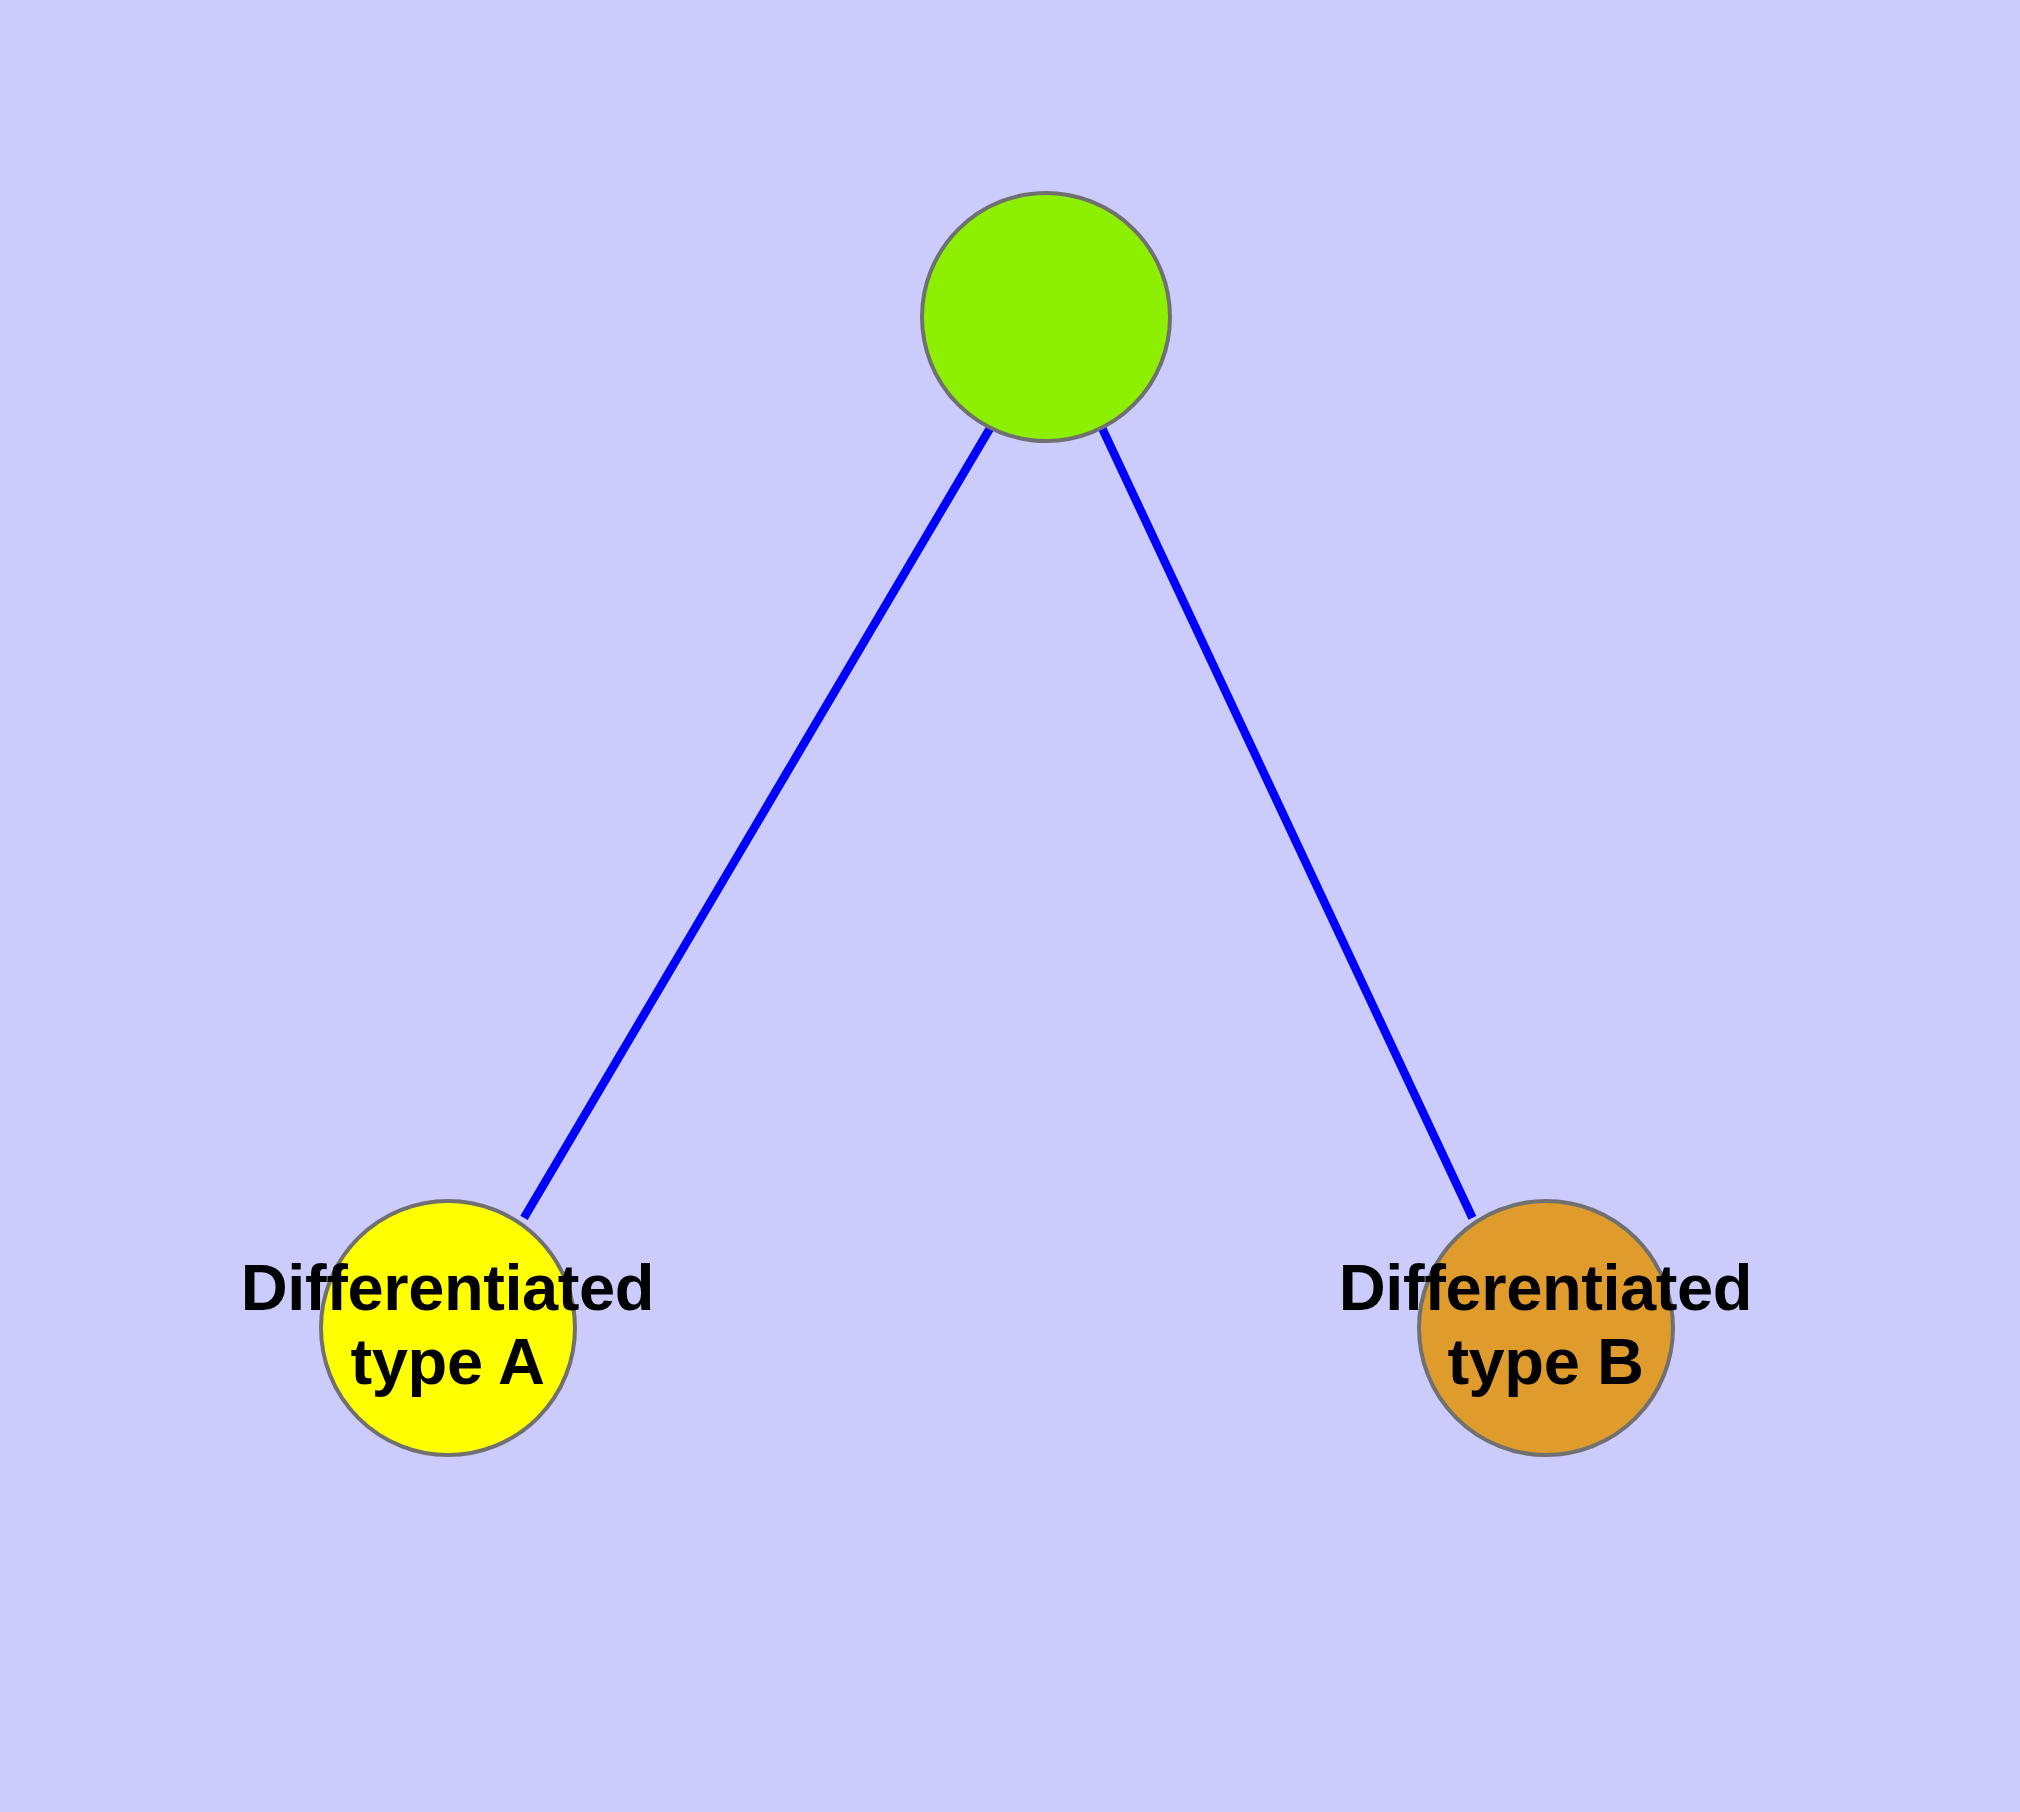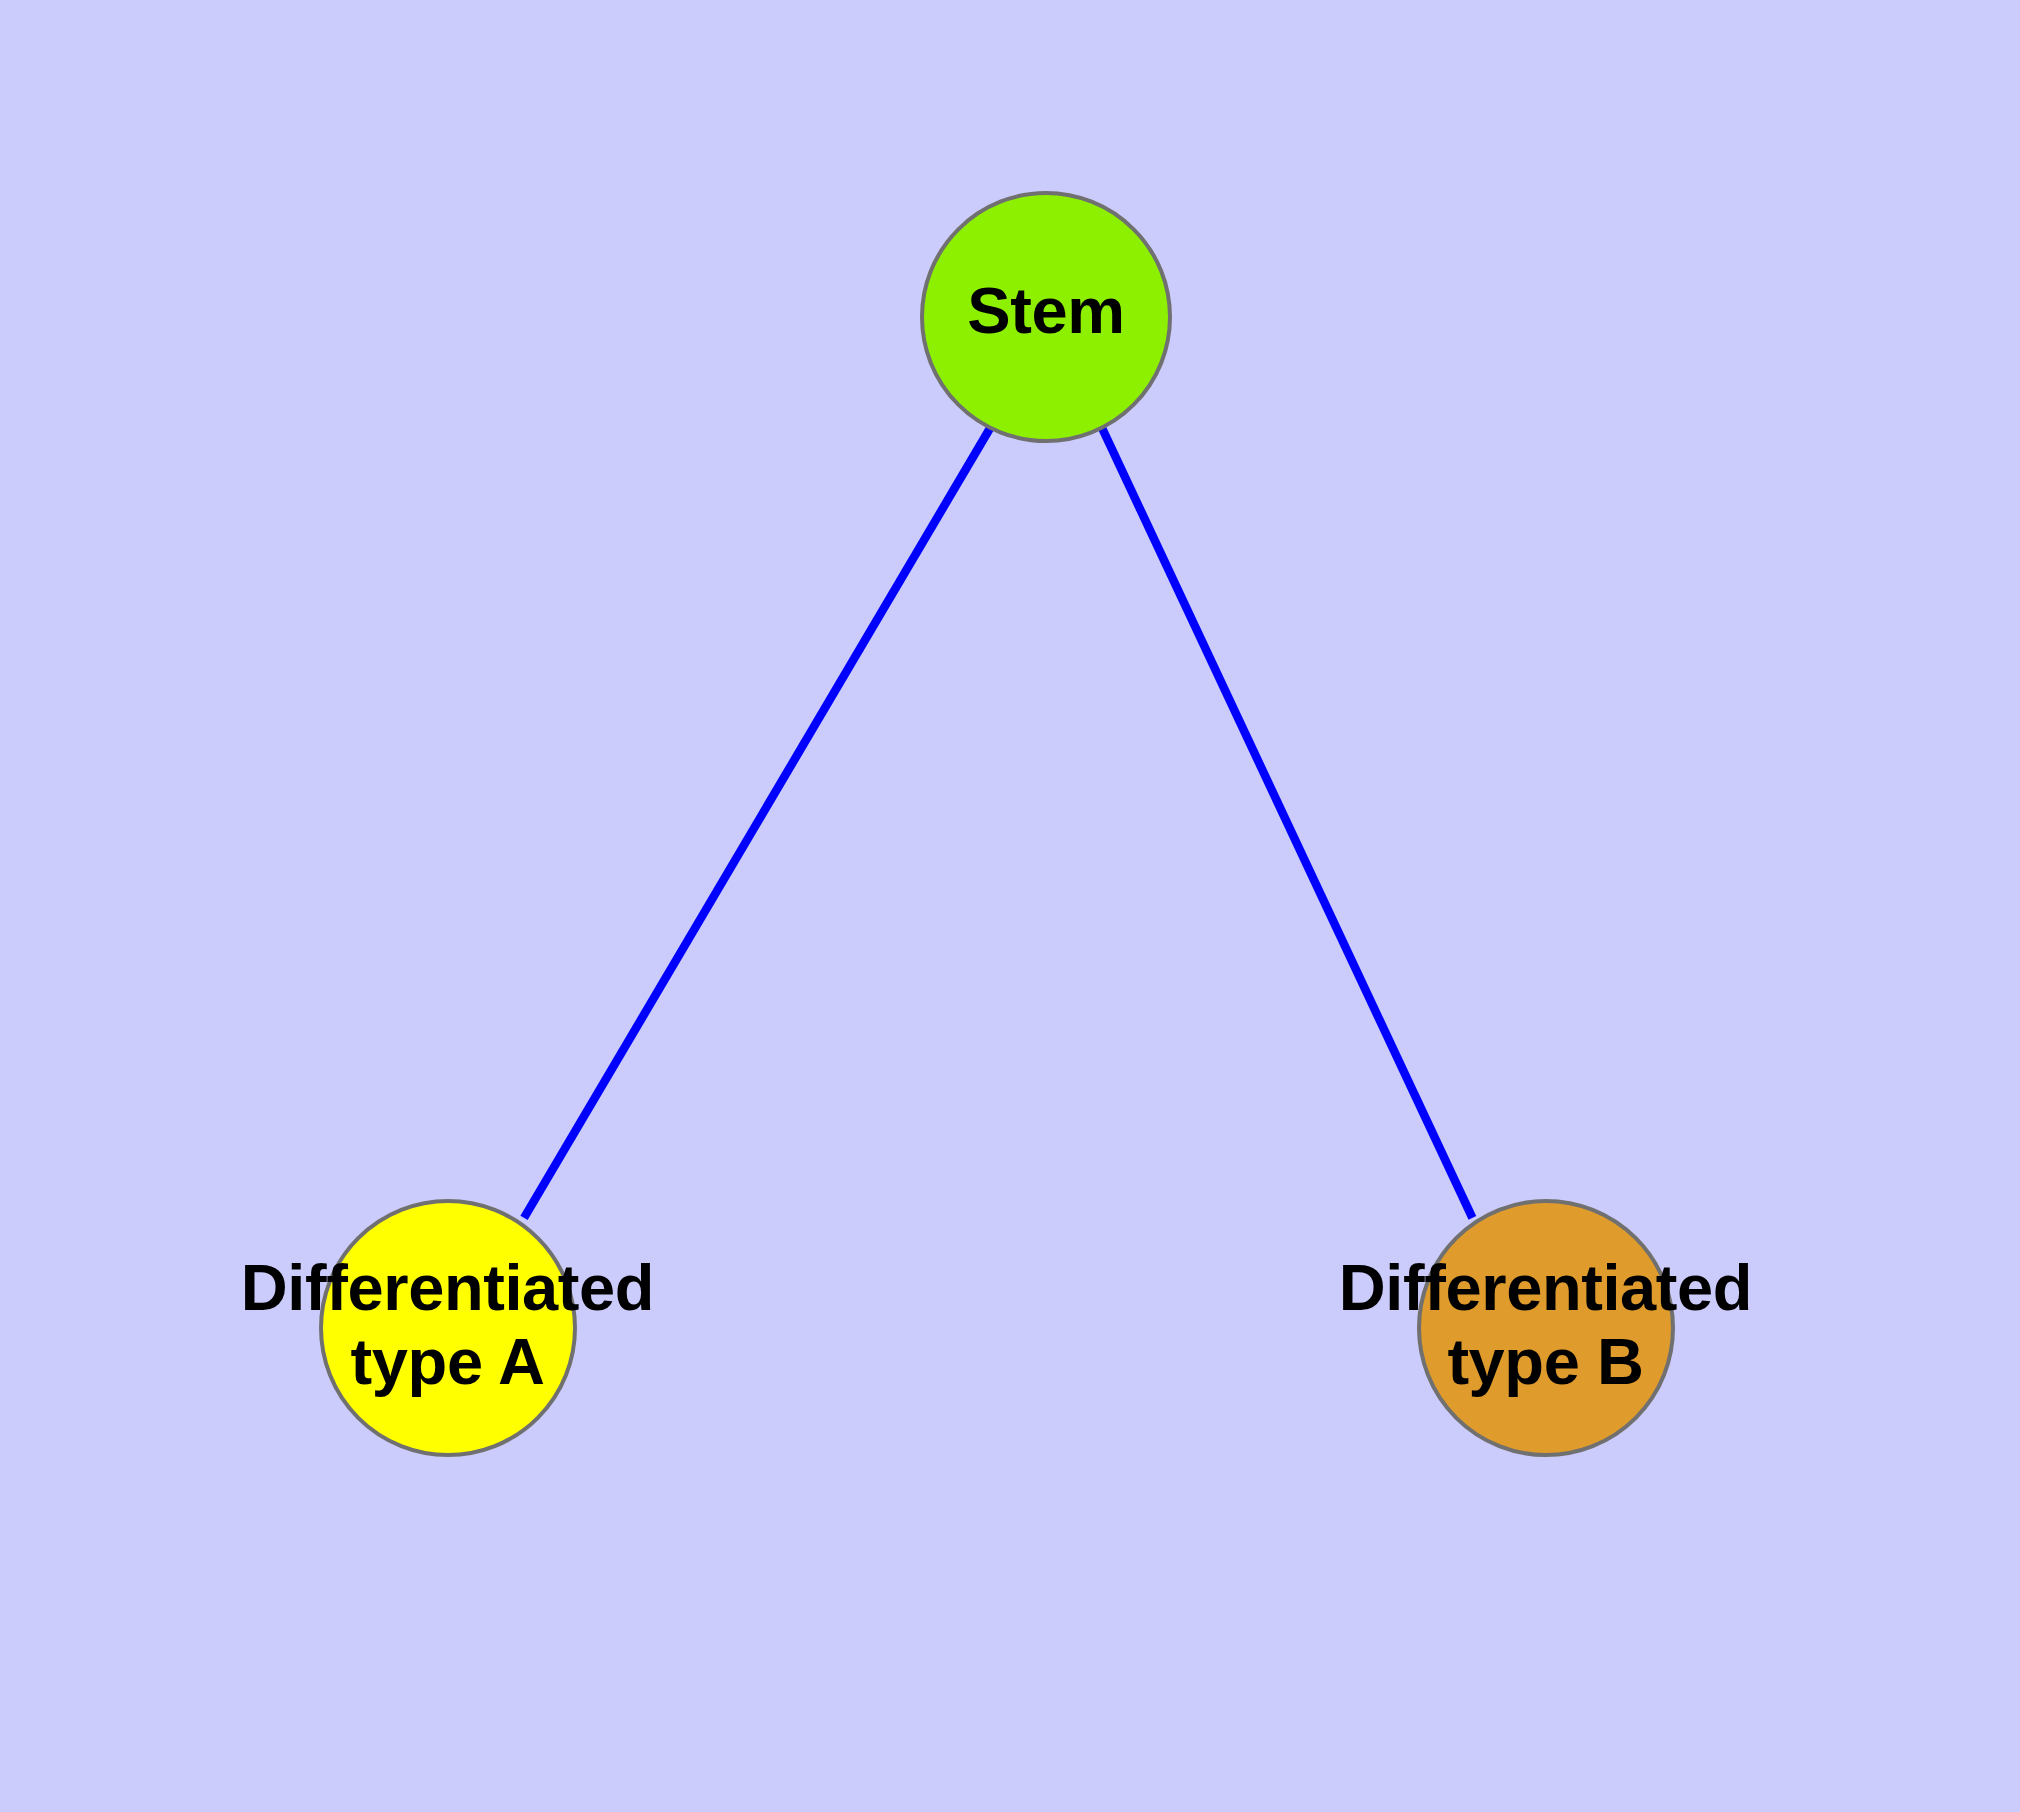--- a/index.html
+++ b/index.html
@@ -97,21 +97,20 @@
     <line x1="1168" y1="505" x2="618" y2="1437" stroke="#0000ff" stroke-width="10" stroke-linecap="butt"></line>
     <line x1="1300" y1="505" x2="1737" y2="1437" stroke="#0000ff" stroke-width="10" stroke-linecap="butt"></line>
   </svg>
 
   <div id="node-layer">
 
     <div class="graph-node node-stem"></div>
     <div class="graph-node node-type-a"></div>
     <div class="graph-node node-type-b"></div>
 
-    <div class="node-label label-stem">Stem</div>
 
     <div class="node-label label-type-a">Differentiated
 type A</div>
 
     <div class="node-label label-type-b">Differentiated
 type B</div>
 
   </div>
 </div>
 

